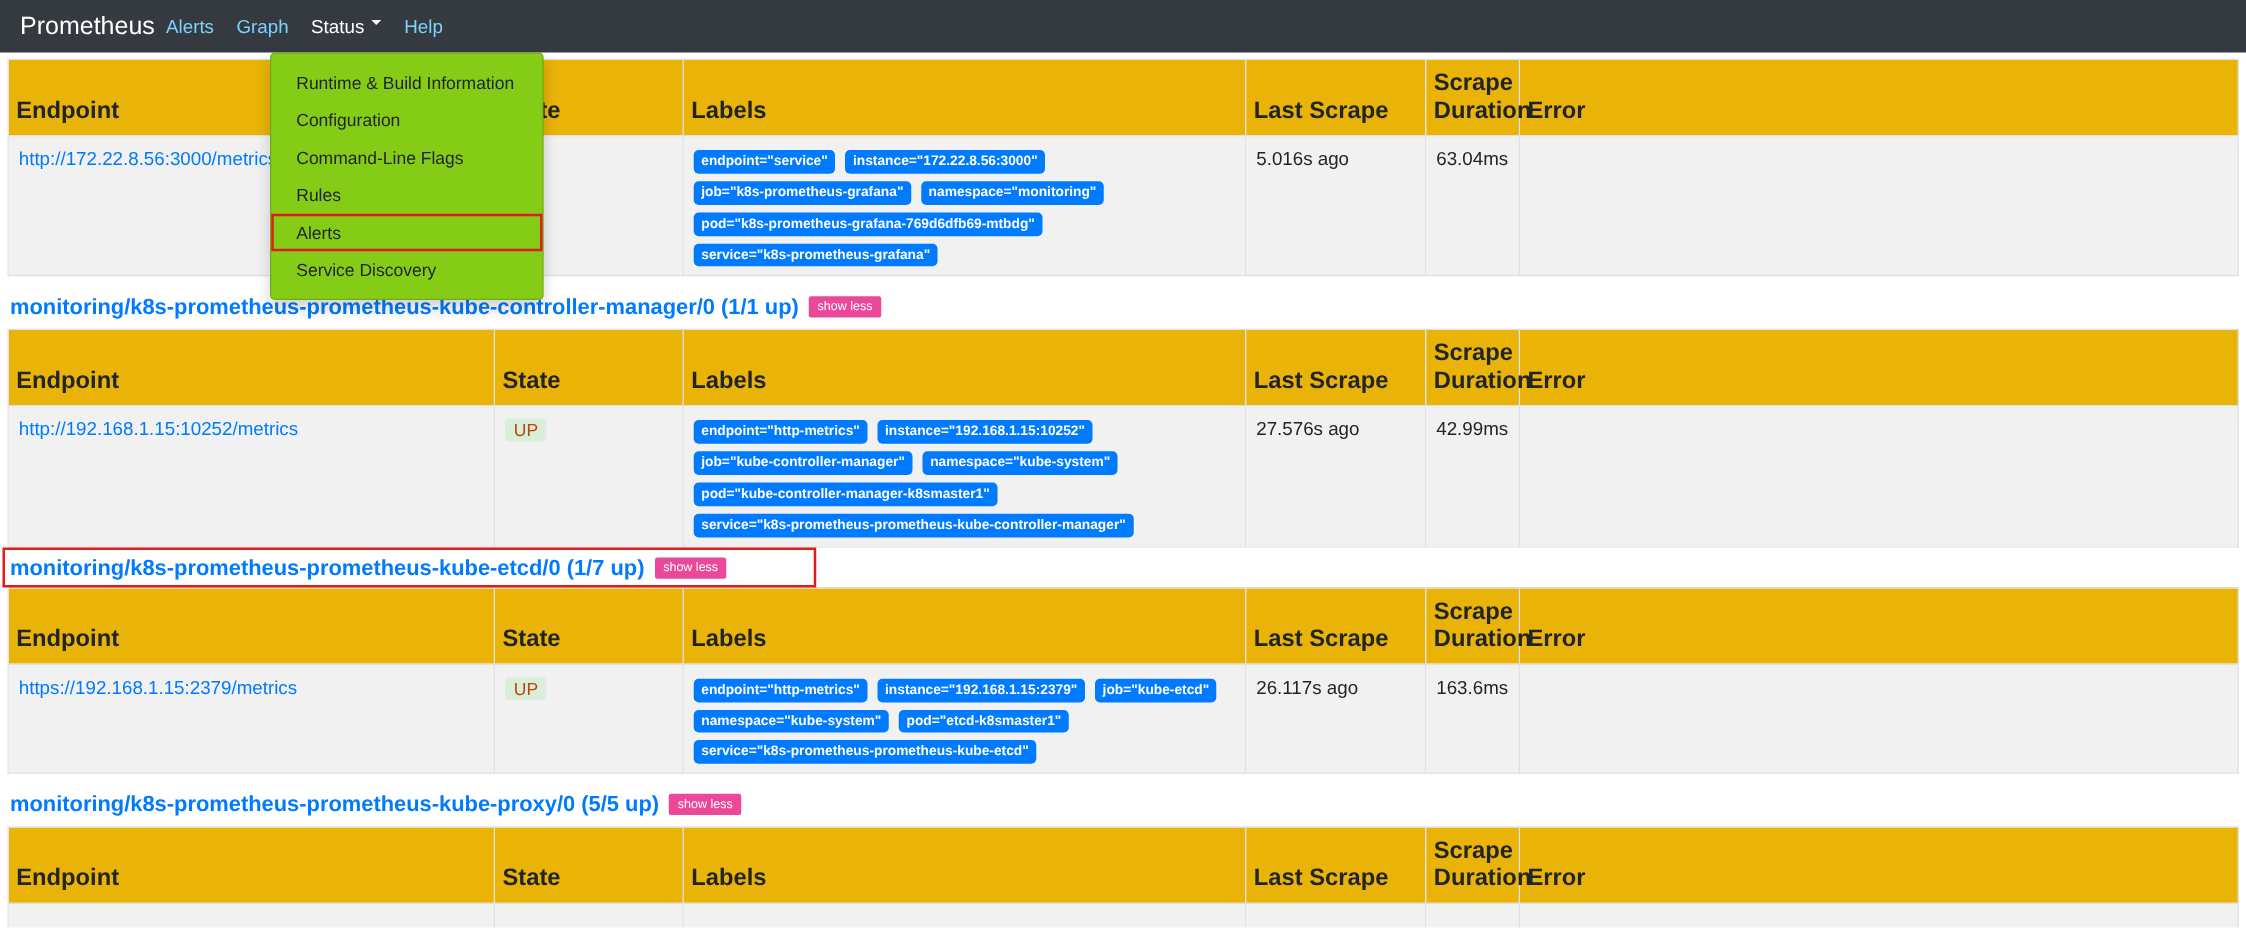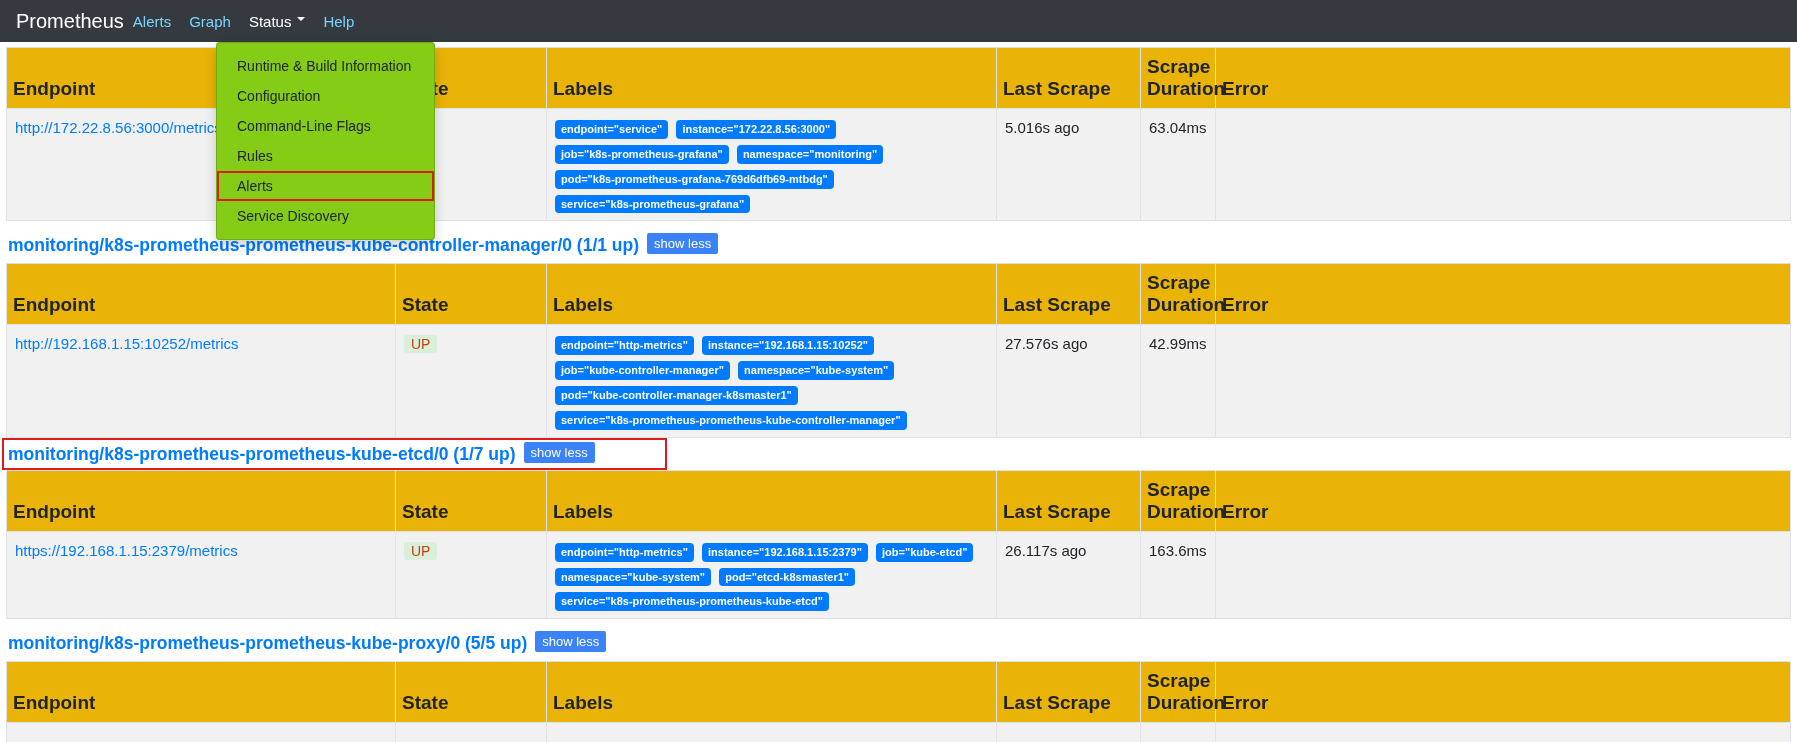--- a/index.html
+++ b/index.html
@@ -34,21 +34,21 @@
   tr.data-row td { background: #f1f1f1; }
   tr.clipped-row td { background: #f1f1f1; height: 60px; }
   a.endpoint-link { color: #007bff; text-decoration: none; cursor: pointer; }
 
   .state-badge { display: inline-block; background: #d9efd9; color: #c2410c; font-size: 14px; padding: 1px 7px; border-radius: 3px; }
 
   .label-badge { display: inline-block; background: #007bff; color: #fff; font-size: 11px; font-weight: bold;
     padding: 2px 6px; border-radius: 4px; margin: 0 4px 5px 0; line-height: 1.35; white-space: nowrap; }
 
   h2.job-title { font-size: 17.5px; line-height: 24px; font-weight: bold; color: #007bff; margin: 12px 0 6px 2px; white-space: nowrap; }
-  .show-less { background: #3b82f6; color: #fff; border: none; font-size: 13px; font-family: inherit;
+  .show-less { background: #ec4899; color: #fff; border: none; font-size: 10px; font-family: inherit;
     padding: 3px 7px; border-radius: 2px; margin-left: 8px; vertical-align: 3px; cursor: pointer; }
   .highlight-box { display: inline-block; border: 2px solid #e01b1b; padding: 2px 70px 2px 4px; margin-left: -4px; }
   .highlight-box h2.job-title { margin: 0; }
 </style>
 </head>
 <body>
 
 <nav class="navbar">
   <span class="brand">Prometheus</span>
   <span class="nav-link">Alerts</span>

